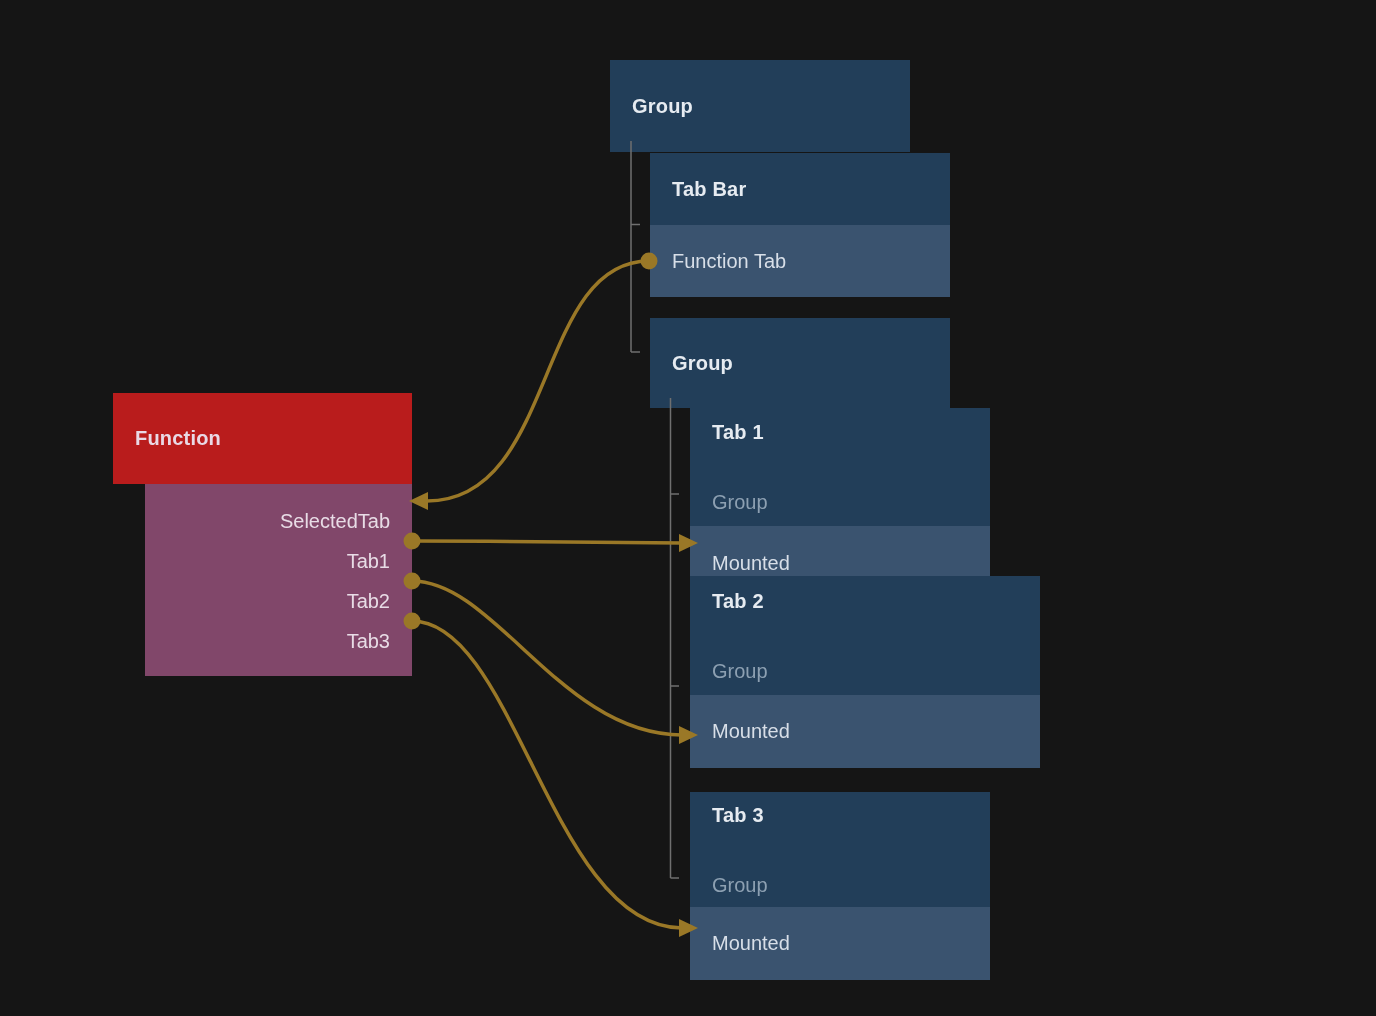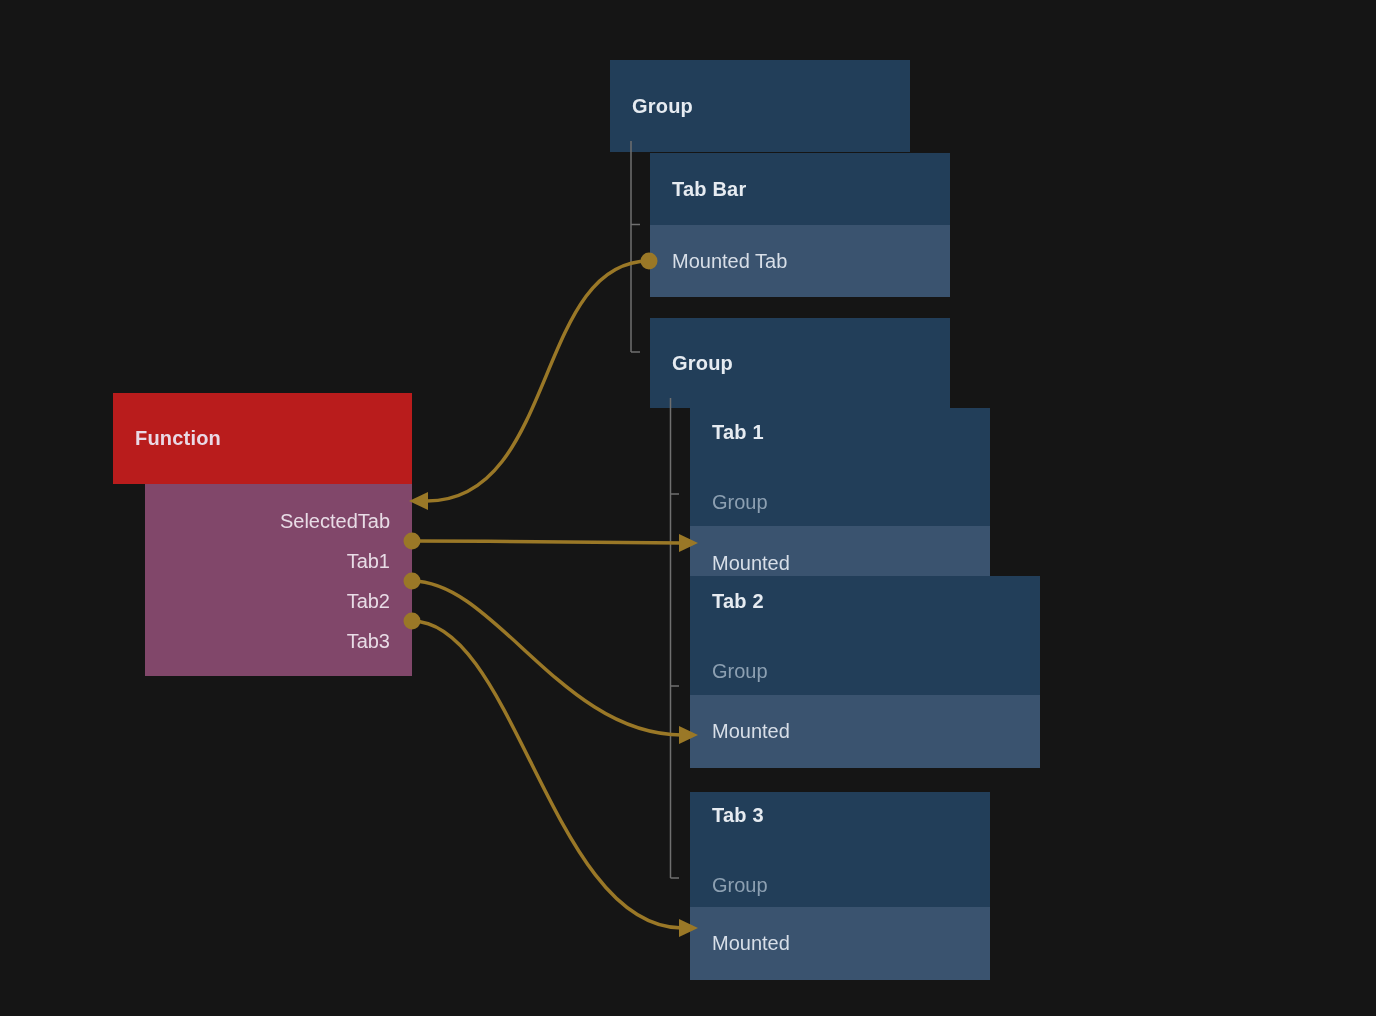--- a/index.html
+++ b/index.html
@@ -61,21 +61,21 @@
     <div class="hd" style="height:72px">
       <span class="title">Group</span>
     </div>
   </div>
 
   <div class="node" style="left:650px;top:153px;width:300px">
     <div class="hd" style="height:52px">
       <span class="title">Tab Bar</span>
     </div>
     <div class="row" style="height:72px">
-      <span>Mounted Tab</span>
+      <span>Function Tab</span>
     </div>
   </div>
 
   <div class="node" style="left:650px;top:318px;width:300px">
     <div class="hd" style="height:70px">
       <span class="title">Group</span>
     </div>
   </div>
 
   <div class="node" style="left:690px;top:408px;width:300px">

